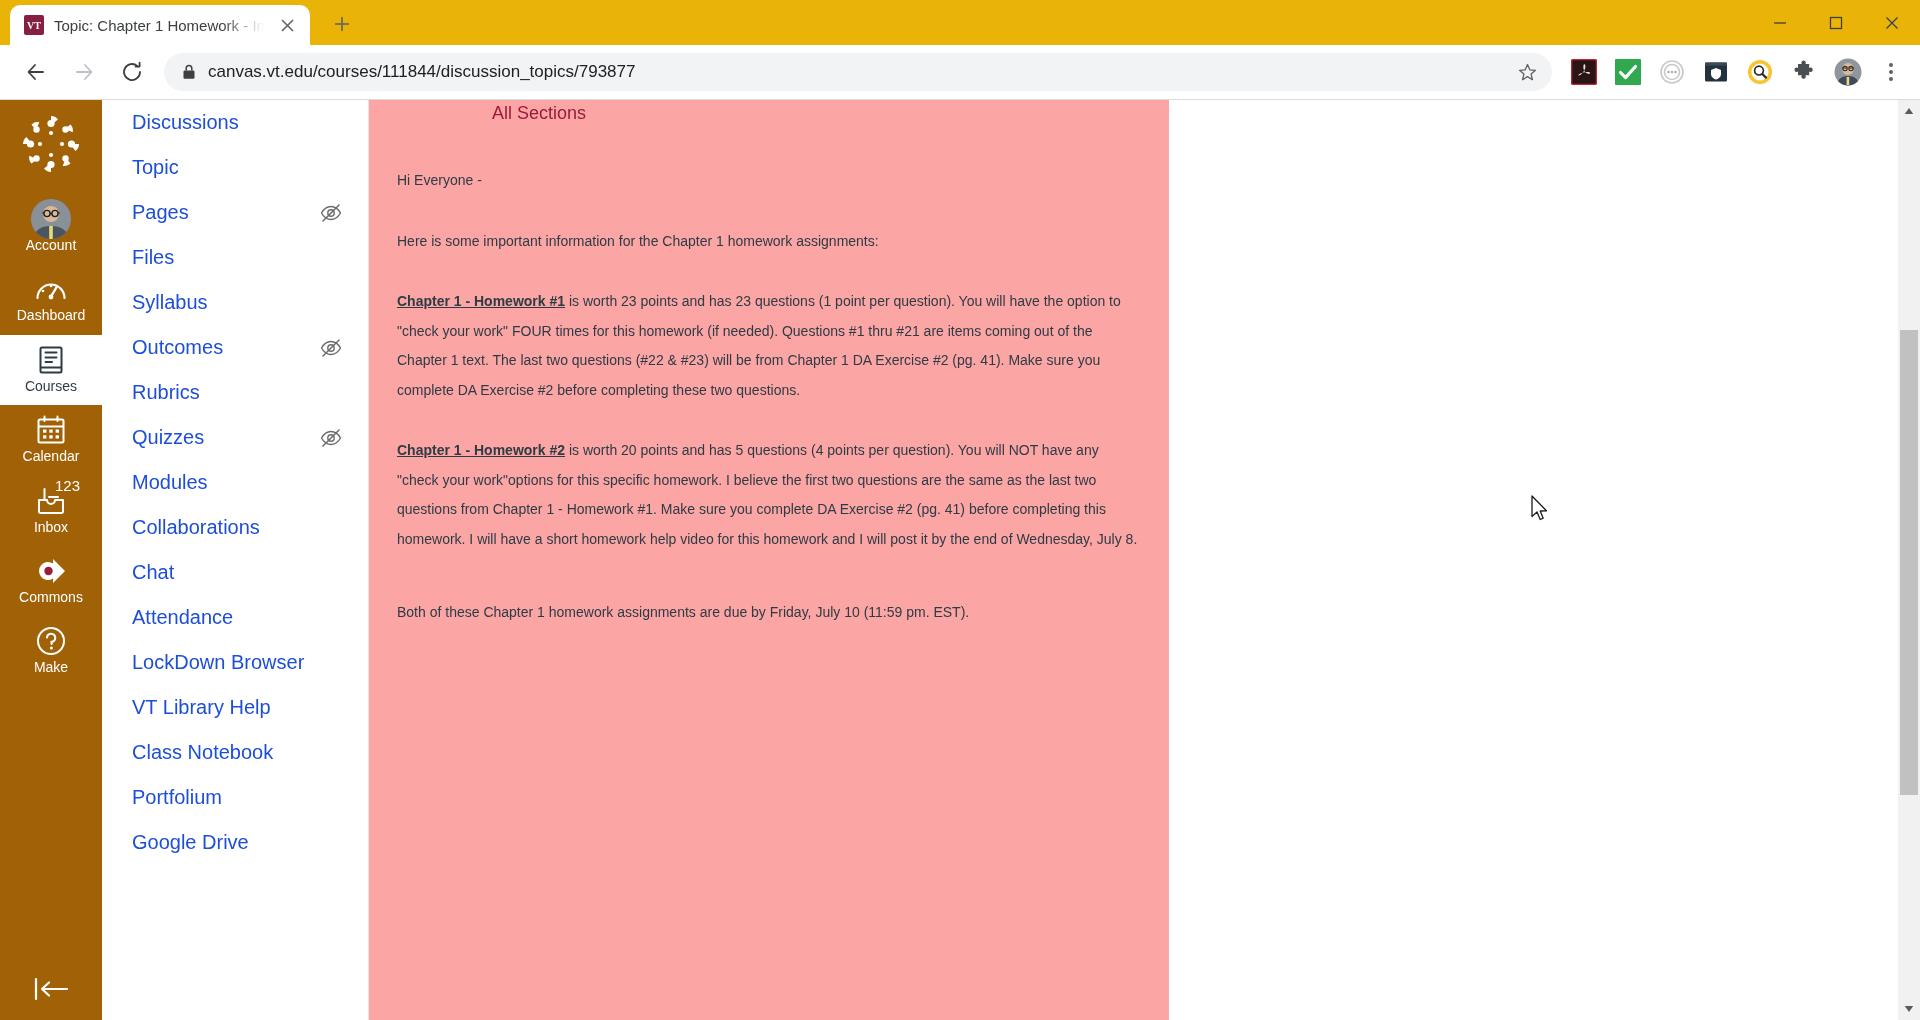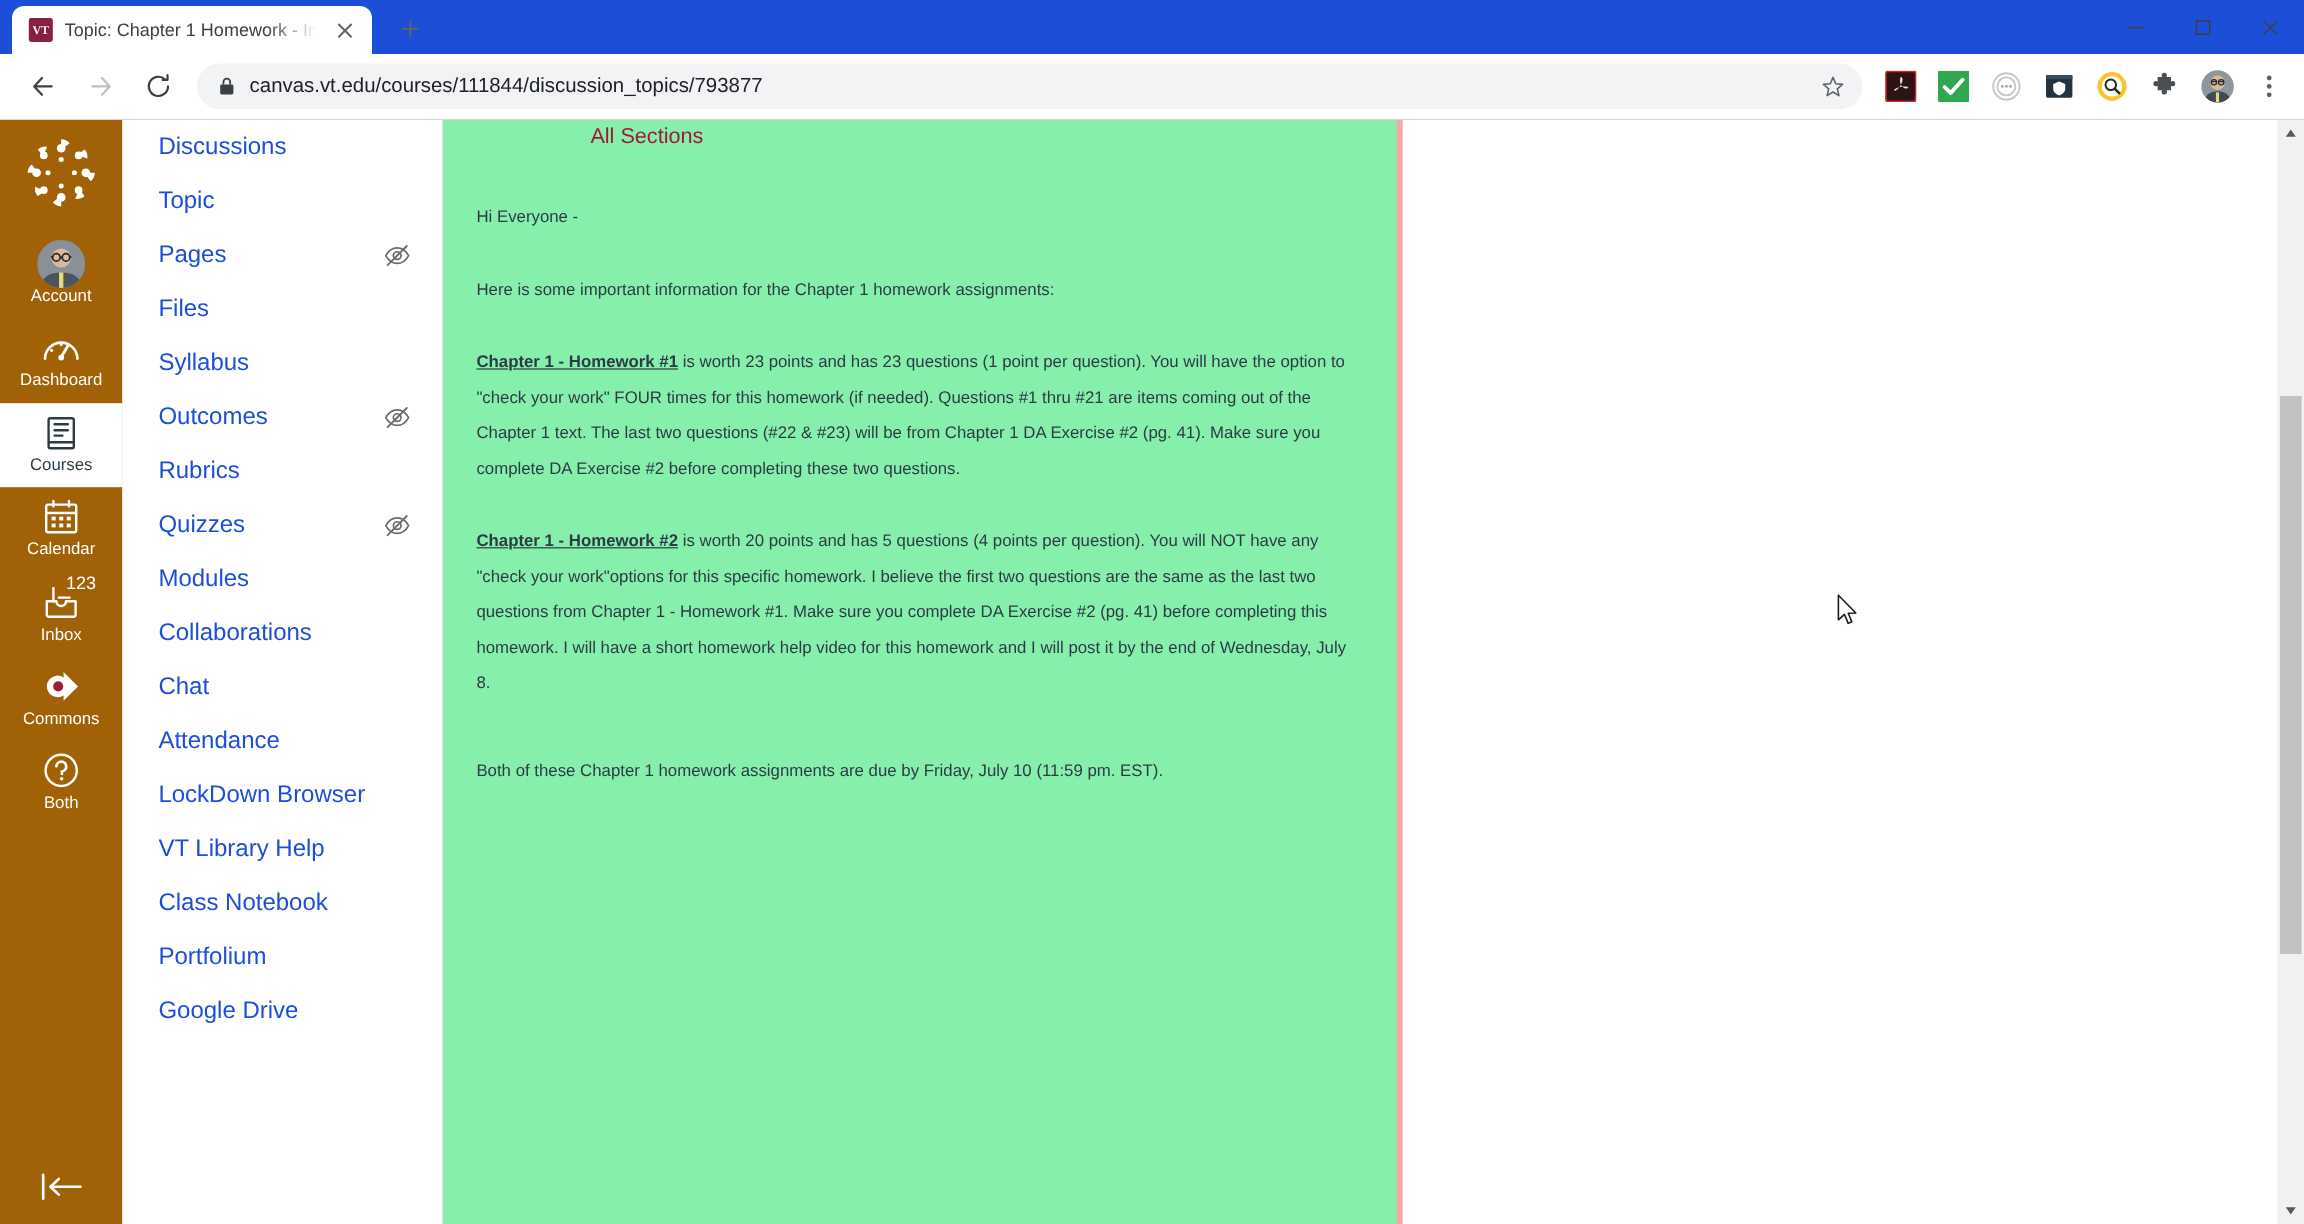--- a/index.html
+++ b/index.html
@@ -7,21 +7,21 @@
     width: 1920px; height: 1020px;
     overflow: hidden;
     font-family: "Liberation Sans", sans-serif;
     background: #fff;
   }
 
   
   #browser-window { width: 1920px; height: 1020px; position: relative; }
 
   #titlebar {
-    height: 45px; background: #1d4ed8;
+    height: 45px; background: #eab308;
     display: flex; align-items: flex-end; position: relative;
   }
   #tab-strip { display: flex; align-items: flex-end; height: 45px; padding-left: 10px; }
 
   .tab {
     height: 40px; width: 300px;
     background: #fff; border-radius: 10px 10px 0 0;
     display: flex; align-items: center; padding: 0 10px 0 14px; gap: 10px;
     position: relative;
   }
@@ -138,22 +138,22 @@
     font-size: 20px; color: #1d4ed8; white-space: nowrap;
   }
   .cnav-eye { color: #6b6b6b; display: flex; align-items: center; }
 
   
   #content-scroll {
     flex: 1 1 auto; position: relative; overflow: hidden;
     border-left: 1px solid #e5e5e5; display: flex;
   }
   #content-col {
-    width: 800px; flex: 0 0 auto; border-right: 5px solid #fca5a5;
-    padding: 0 30px 0 28px; background: #86efac;
+    width: 800px; flex: 0 0 auto; border-right: 1px solid #fca5a5;
+    padding: 0 30px 0 28px; background: #fca5a5;
   }
   #all-sections {
     font-size: 18px; color: #9B1B3C; padding-top: 3px; padding-left: 95px;
   }
   .body-text {
     font-size: 14px; color: #2D3B45; line-height: 29.5px;
     margin-top: 31px;
   }
   .body-text.first { margin-top: 42px; }
   .hw-label { font-weight: bold; text-decoration: underline; }
@@ -430,21 +430,21 @@
       </div>
 
       <div class="gnav-item">
         <span class="gnav-icon">
           <svg width="30" height="30" viewBox="0 0 30 30">
             <circle cx="15" cy="15" r="13" stroke="#fff" stroke-width="2" fill="none"></circle>
             <path d="M11 11.5 a4.1 4.1 0 1 1 4.6 4.4 V18" stroke="#fff" stroke-width="2.2" fill="none" stroke-linecap="round"></path>
             <circle cx="15.4" cy="22" r="1.5" fill="#fff"></circle>
           </svg>
         </span>
-        <span>Both</span>
+        <span>Make</span>
       </div>
 
       <div id="gnav-collapse">
         <svg width="40" height="26" viewBox="0 0 40 26">
           <path d="M5 3 V23" stroke="#fff" stroke-width="2.2" stroke-linecap="round"></path>
           <path d="M36 13 H11 M18 6.5 L11 13 L18 19.5" stroke="#fff" stroke-width="2.2" fill="none" stroke-linecap="round" stroke-linejoin="round"></path>
         </svg>
       </div>
     </div>
 

